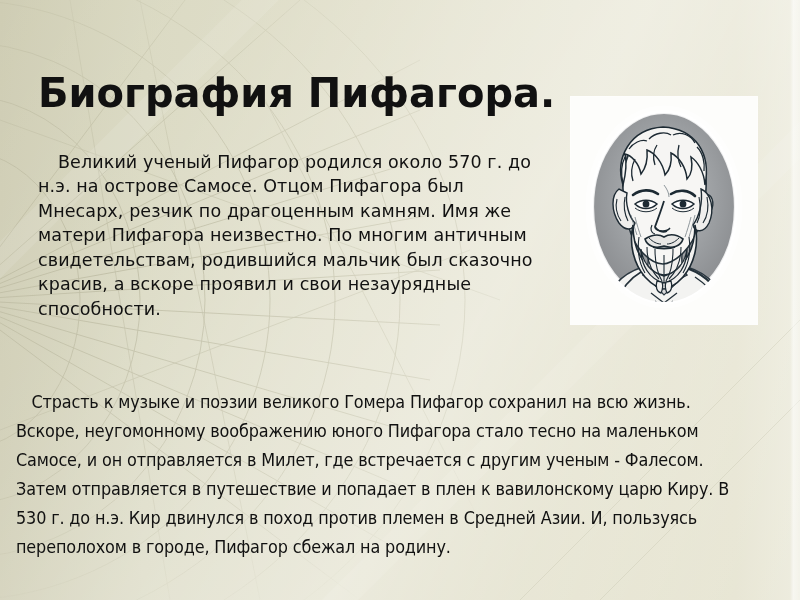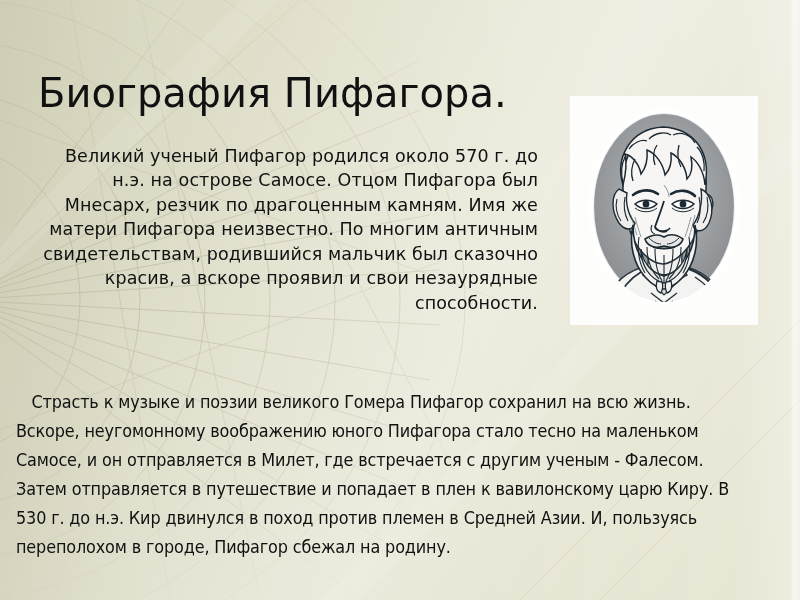--- a/index.html
+++ b/index.html
@@ -57,21 +57,21 @@
   }
 
   
   .title {
     position: absolute;
     left: 38px;
     top: 42px;
     width: 520px;
     font-size: 40px;
     line-height: 48px;
-    font-weight: 400;
+    font-weight: 700;
     color: #111111;
     letter-spacing: 0px;
     white-space: nowrap;
   }
 
   
   .portrait {
     position: absolute;
     left: 571px;
     top: 97px;
@@ -85,27 +85,26 @@
   
   .para {
     position: absolute;
     color: #111111;
     font-weight: 400;
     text-align: left;
   }
 
   .para-1 {
     left: 38px;
-    top: 126px;
+    top: 132px;
     width: 500px;
     font-size: 17.5px;
     line-height: 24.5px;
     text-indent: 20px;
     letter-spacing: 0.1px;
-    text-align: right;
   }
 
   .para-2 {
     left: 16px;
     top: 368px;
     width: 770px;
     font-size: 18.5px;
     line-height: 29px;
     text-indent: 16px;
     letter-spacing: -0.15px;

